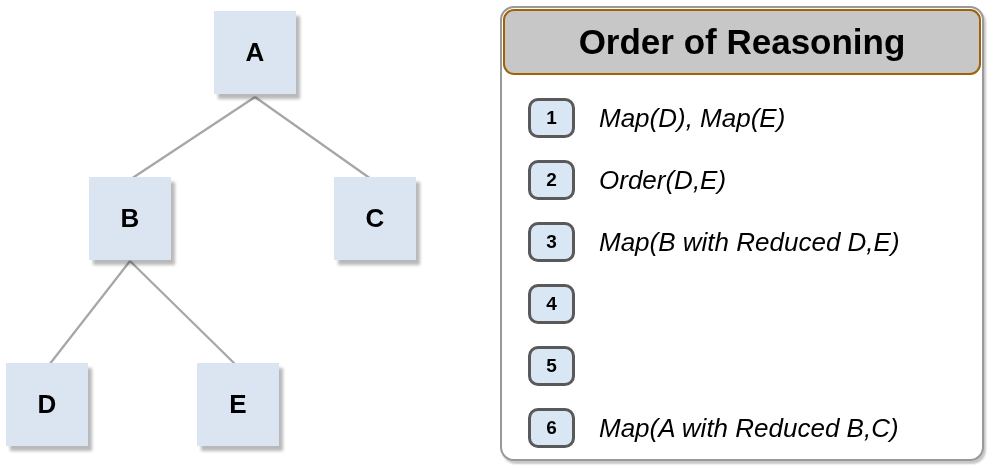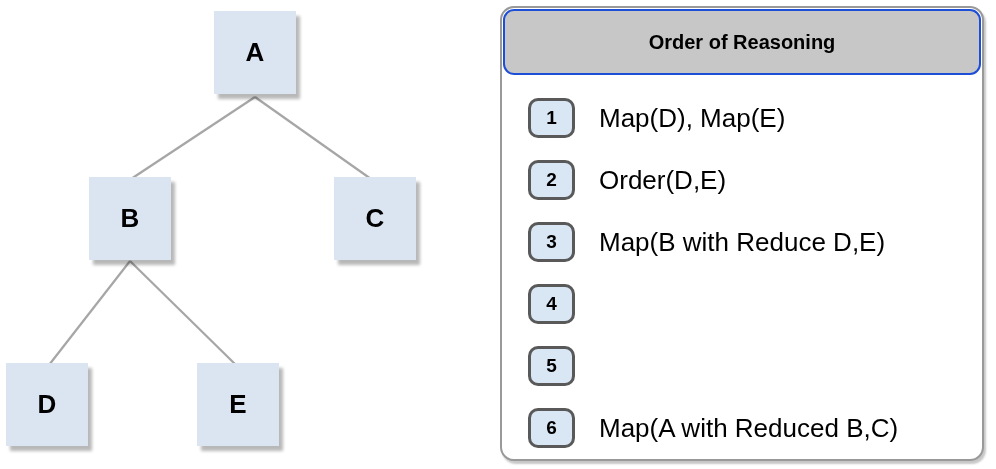--- a/index.html
+++ b/index.html
@@ -26,35 +26,35 @@
   .panel{
     position:absolute;left:500px;top:6px;z-index:2;
     width:484px;height:455px;box-sizing:border-box;
     background:#ffffff;
     border:2px solid #999999;border-radius:14px;
     box-shadow:2px 3px 2px rgba(0,0,0,0.22);
   }
   .panel-header{
     position:absolute;left:1px;top:1px;right:1px;height:62px;
     background:#c7c7c7;
-    border:2px solid #1d4ed8;border-radius:11px;
+    border:2px solid #a16207;border-radius:11px;
     display:flex;align-items:center;justify-content:center;
-    font-size:20px;font-weight:bold;color:#000;
+    font-size:35px;font-weight:bold;color:#000;
   }
   .steps{position:absolute;left:26px;top:79px;right:16px;}
   .step{height:62px;display:flex;align-items:center;}
   .badge{
     width:41px;height:34px;box-sizing:content-box;
     background:#d9e6f4;
     border:3px solid #595959;border-radius:10px;
     display:flex;align-items:center;justify-content:center;
     font-size:19px;font-weight:bold;color:#000;
     flex:0 0 auto;
   }
-  .step-text{margin-left:24px;font-size:26px;color:#000;white-space:nowrap;}
+  .step-text{margin-left:24px;font-size:26px;color:#000;white-space:nowrap;font-style:italic;}
 </style>
 </head>
 <body>
 
 <div class="stage">
 
   <div>
     <svg class="edges" width="500" height="469">
       <line x1="255" y1="97" x2="131" y2="179" stroke="#a6a6a6" stroke-width="2.2"></line>
       <line x1="255" y1="97" x2="371" y2="179" stroke="#a6a6a6" stroke-width="2.2"></line>
@@ -88,21 +88,21 @@
       <div class="step">
         <span class="badge">1</span>
         <span class="step-text">Map(D), Map(E)</span>
       </div>
       <div class="step">
         <span class="badge">2</span>
         <span class="step-text">Order(D,E)</span>
       </div>
       <div class="step">
         <span class="badge">3</span>
-        <span class="step-text">Map(B with Reduce D,E)</span>
+        <span class="step-text">Map(B with Reduced D,E)</span>
       </div>
       <div class="step">
         <span class="badge">4</span>
       </div>
       <div class="step">
         <span class="badge">5</span>
       </div>
       <div class="step">
         <span class="badge">6</span>
         <span class="step-text">Map(A with Reduced B,C)</span>

